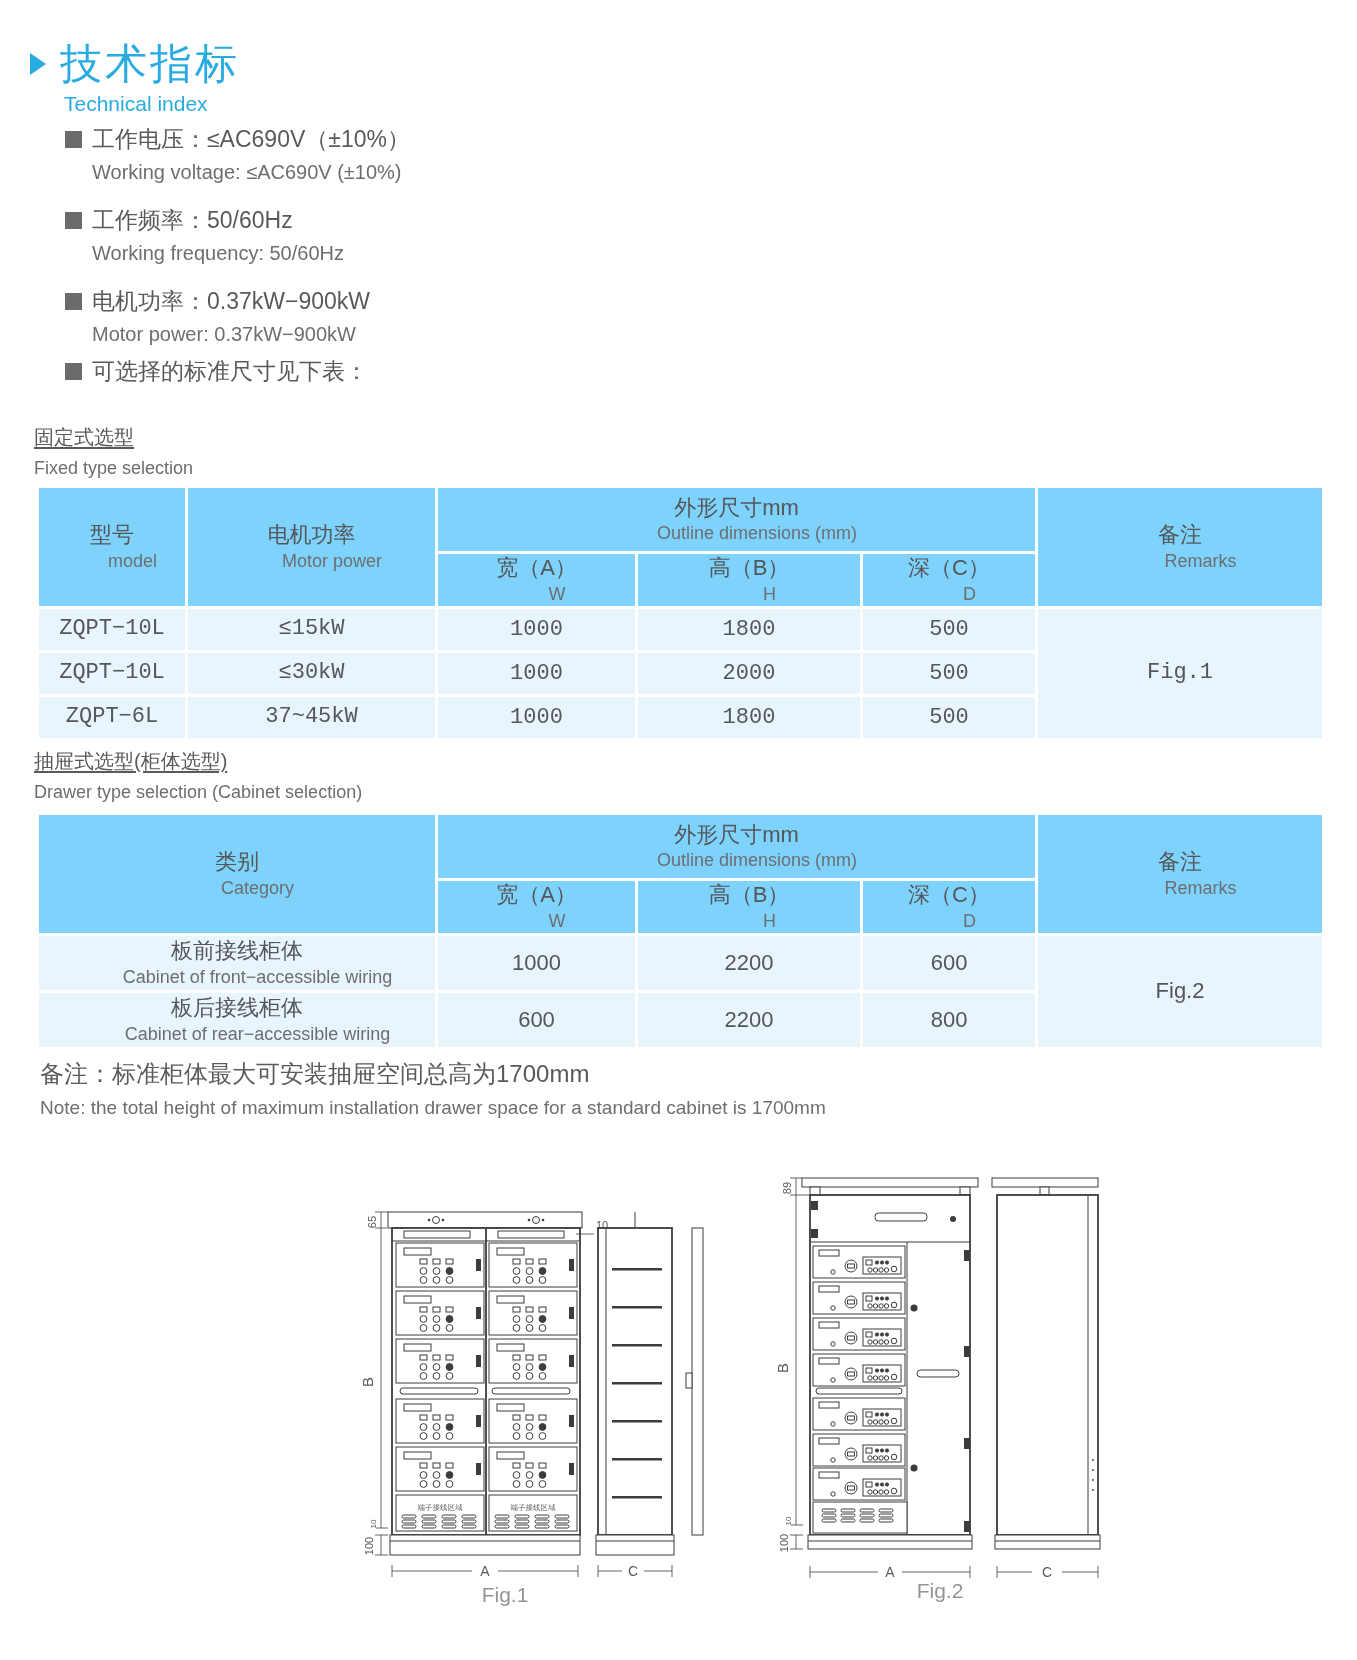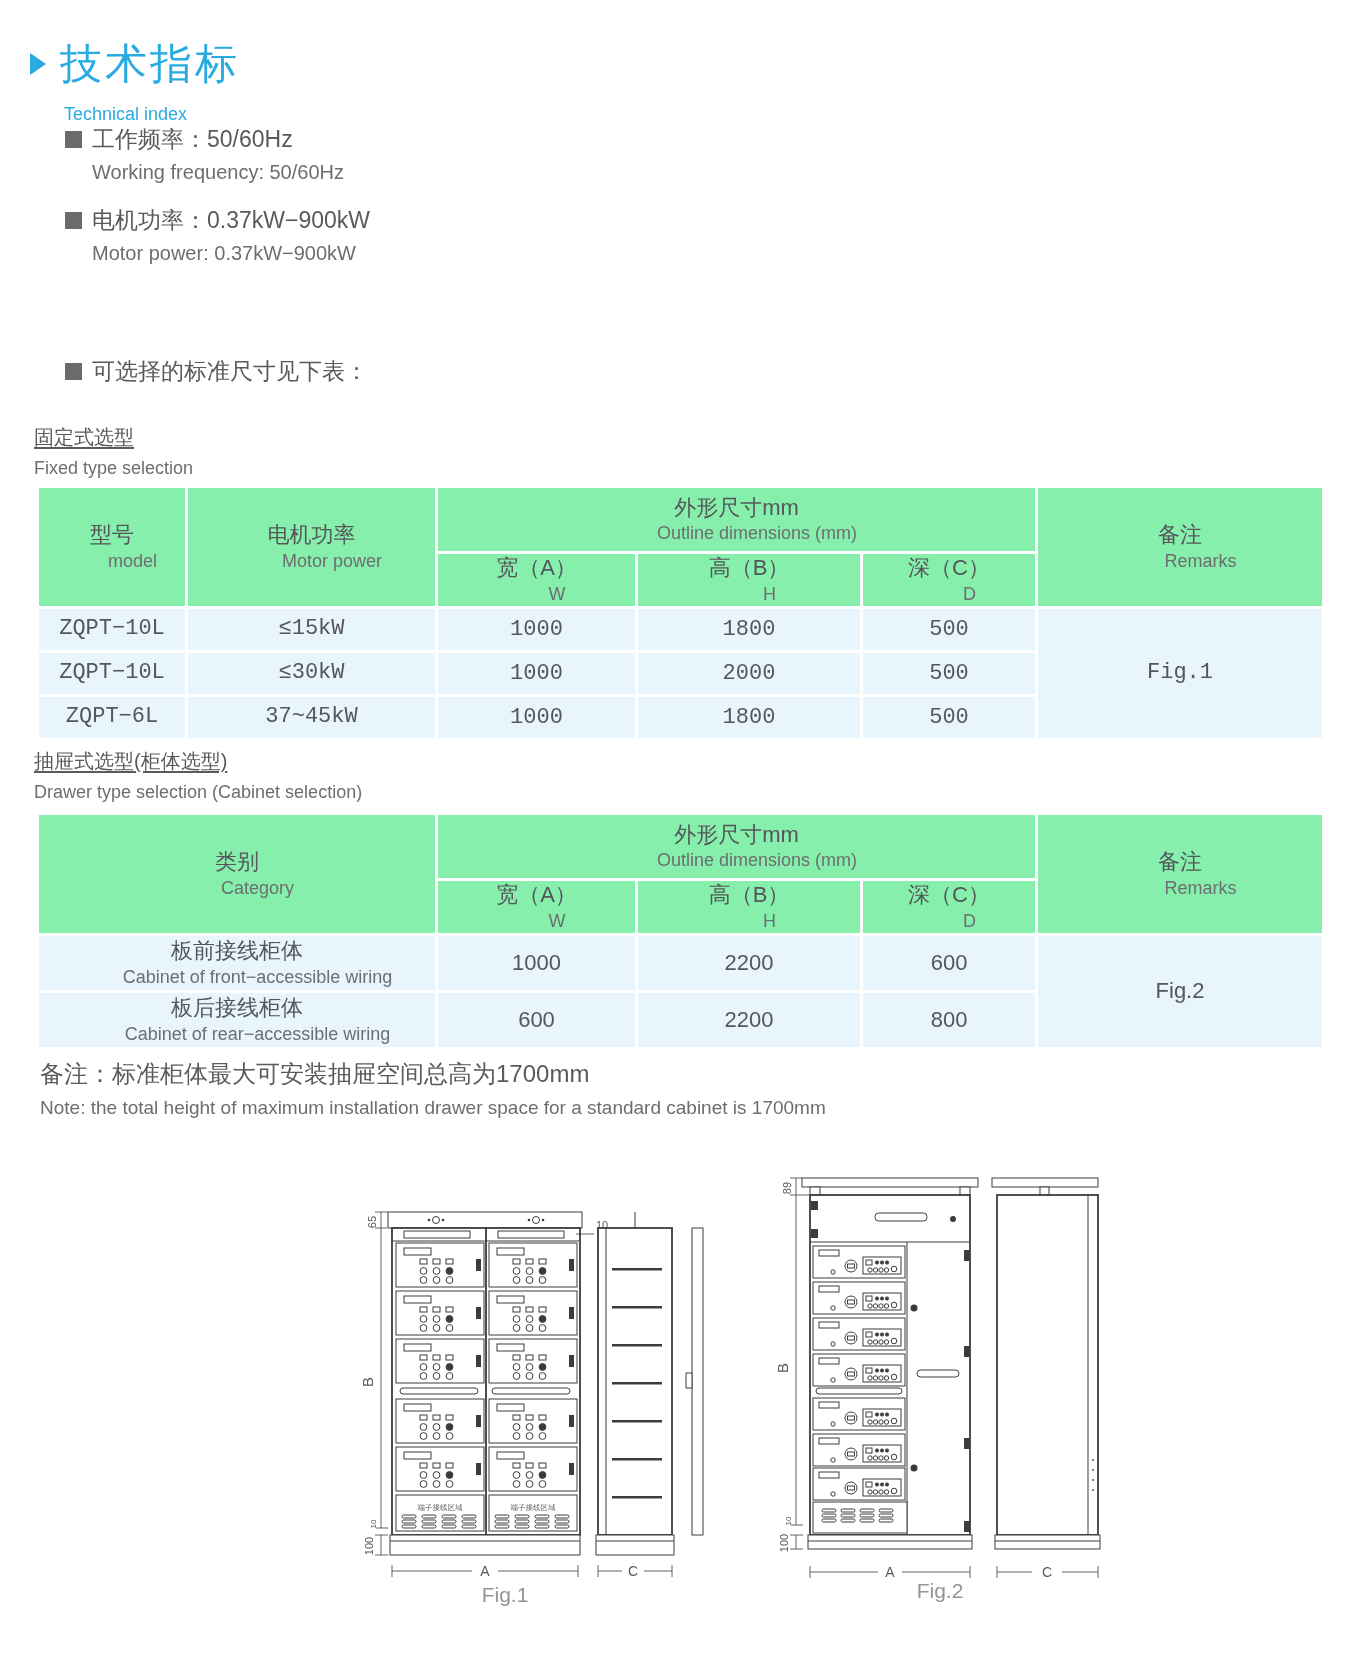--- a/index.html
+++ b/index.html
@@ -5,21 +5,21 @@
   html,body{margin:0;padding:0;background:#fff;}
   body{width:1357px;height:1660px;position:relative;overflow:hidden;
        font-family:"Liberation Sans","DejaVu Sans",sans-serif;color:#58595b;}
 
   
   .title-block{position:absolute;left:30px;top:36px;}
   .title-row{display:flex;align-items:center;gap:14px;}
   .arrow-icon{width:0;height:0;border-left:16px solid #29abe2;
               border-top:11px solid transparent;border-bottom:11px solid transparent;}
   .title-zh{font-size:42px;color:#29abe2;letter-spacing:3px;font-weight:normal;margin:0;}
-  .title-en{margin-left:34px;margin-top:12px;font-size:18px;color:#29abe2;}
+  .title-en{margin-left:34px;margin-top:0;font-size:21px;color:#29abe2;}
 
   
   .specs{position:absolute;left:65px;top:120px;width:1260px;display:flex;}
   .spec-col{display:flex;flex-direction:column;}
   .spec-col.left{width:640px;}
   .spec-item{margin-bottom:2px;}
   .spec-zh{display:flex;align-items:center;gap:10px;font-size:23px;color:#595a5c;height:38px;}
   .bullet{width:17px;height:17px;background:#6a6b6d;flex:none;}
   .spec-en{font-size:20px;color:#6d6e71;margin:3px 0 9px 27px;height:29px;}
   .spec-full{position:absolute;left:65px;top:352px;}
@@ -27,21 +27,21 @@
   
   .section{position:absolute;left:34px;}
   .section .s-zh{font-size:20px;color:#595a5c;text-decoration:underline;text-underline-offset:3px;}
   .section .s-en{font-size:18px;color:#6d6e71;margin-top:7px;}
   #section1{top:424px;} #section2{top:748px;}
 
   
   table.t{border-collapse:collapse;table-layout:fixed;width:1286px;position:absolute;left:36px;}
   #table1{top:485px;} #table2{top:812px;}
   .t th,.t td{border:3px solid #fff;padding:0;text-align:center;vertical-align:middle;font-weight:normal;}
-  .t .hd{background:#86efac;}
+  .t .hd{background:#7dd3fc;}
   .t .bd{background:#e8f5fc;}
   .zh1{font-size:22px;color:#55565a;line-height:1.3;}
   .en1{font-size:18px;color:#6d6e71;line-height:1.3;padding-left:41px;}
   .num{font-size:22px;color:#55565a;}
   .t tr.r1{height:66px;} .t tr.r2{height:52px;}
   #table1 tbody tr{height:44px;font-family:Liberation Mono, monospace;}
   #table2 tbody tr{height:57px;}
 
   
   .note{position:absolute;left:40px;top:1058px;}
@@ -65,20 +65,27 @@
 <div class="title-block">
   <div class="title-row">
     <span class="arrow-icon"></span>
     <h1 class="title-zh">技术指标</h1>
   </div>
   <div class="title-en">Technical index</div>
 </div>
 
 <div class="specs">
   <div class="spec-col left">
+    <div class="spec-item">
+      <div class="spec-zh">
+          <span class="bullet"></span>
+          <span>工作电压：≤AC690V（±10%）</span>
+        </div>
+      <div class="spec-en">Working voltage: ≤AC690V (±10%)</div>
+    </div>
     <div class="spec-item">
       <div class="spec-zh">
           <span class="bullet"></span>
           <span>工作频率：50/60Hz</span>
         </div>
       <div class="spec-en">Working frequency: 50/60Hz</div>
     </div>
     <div class="spec-item">
       <div class="spec-zh">
           <span class="bullet"></span>

